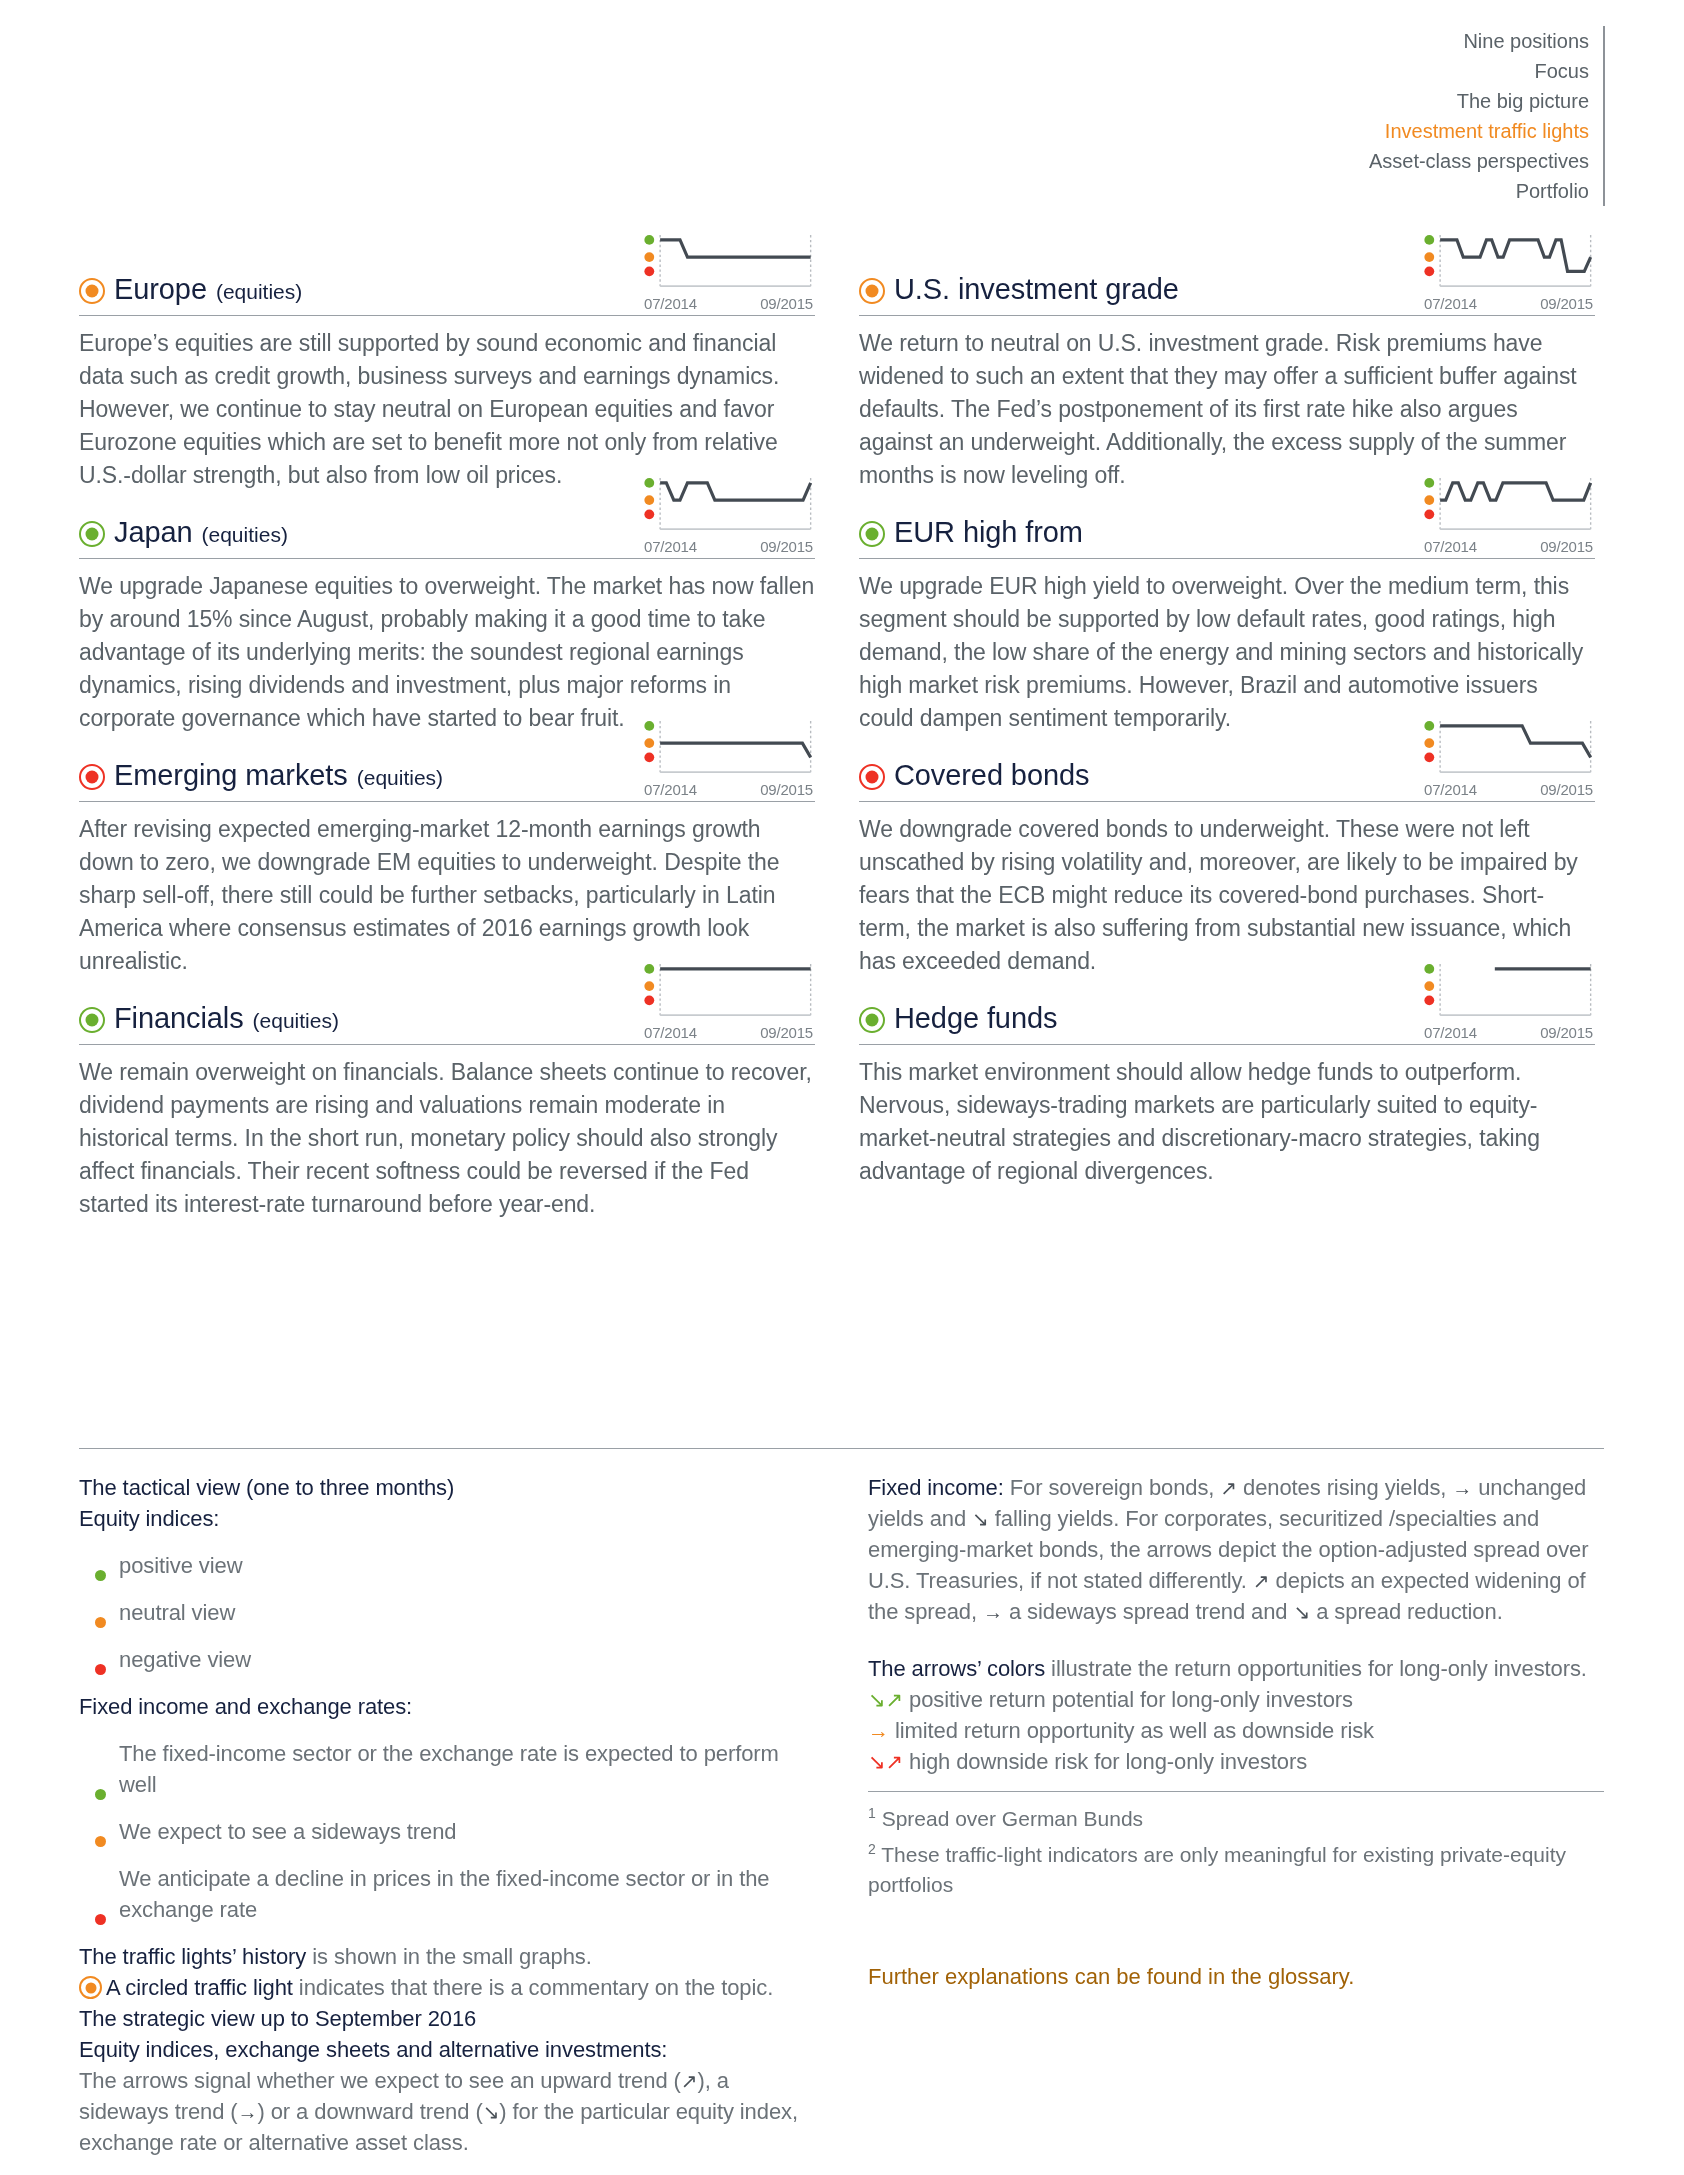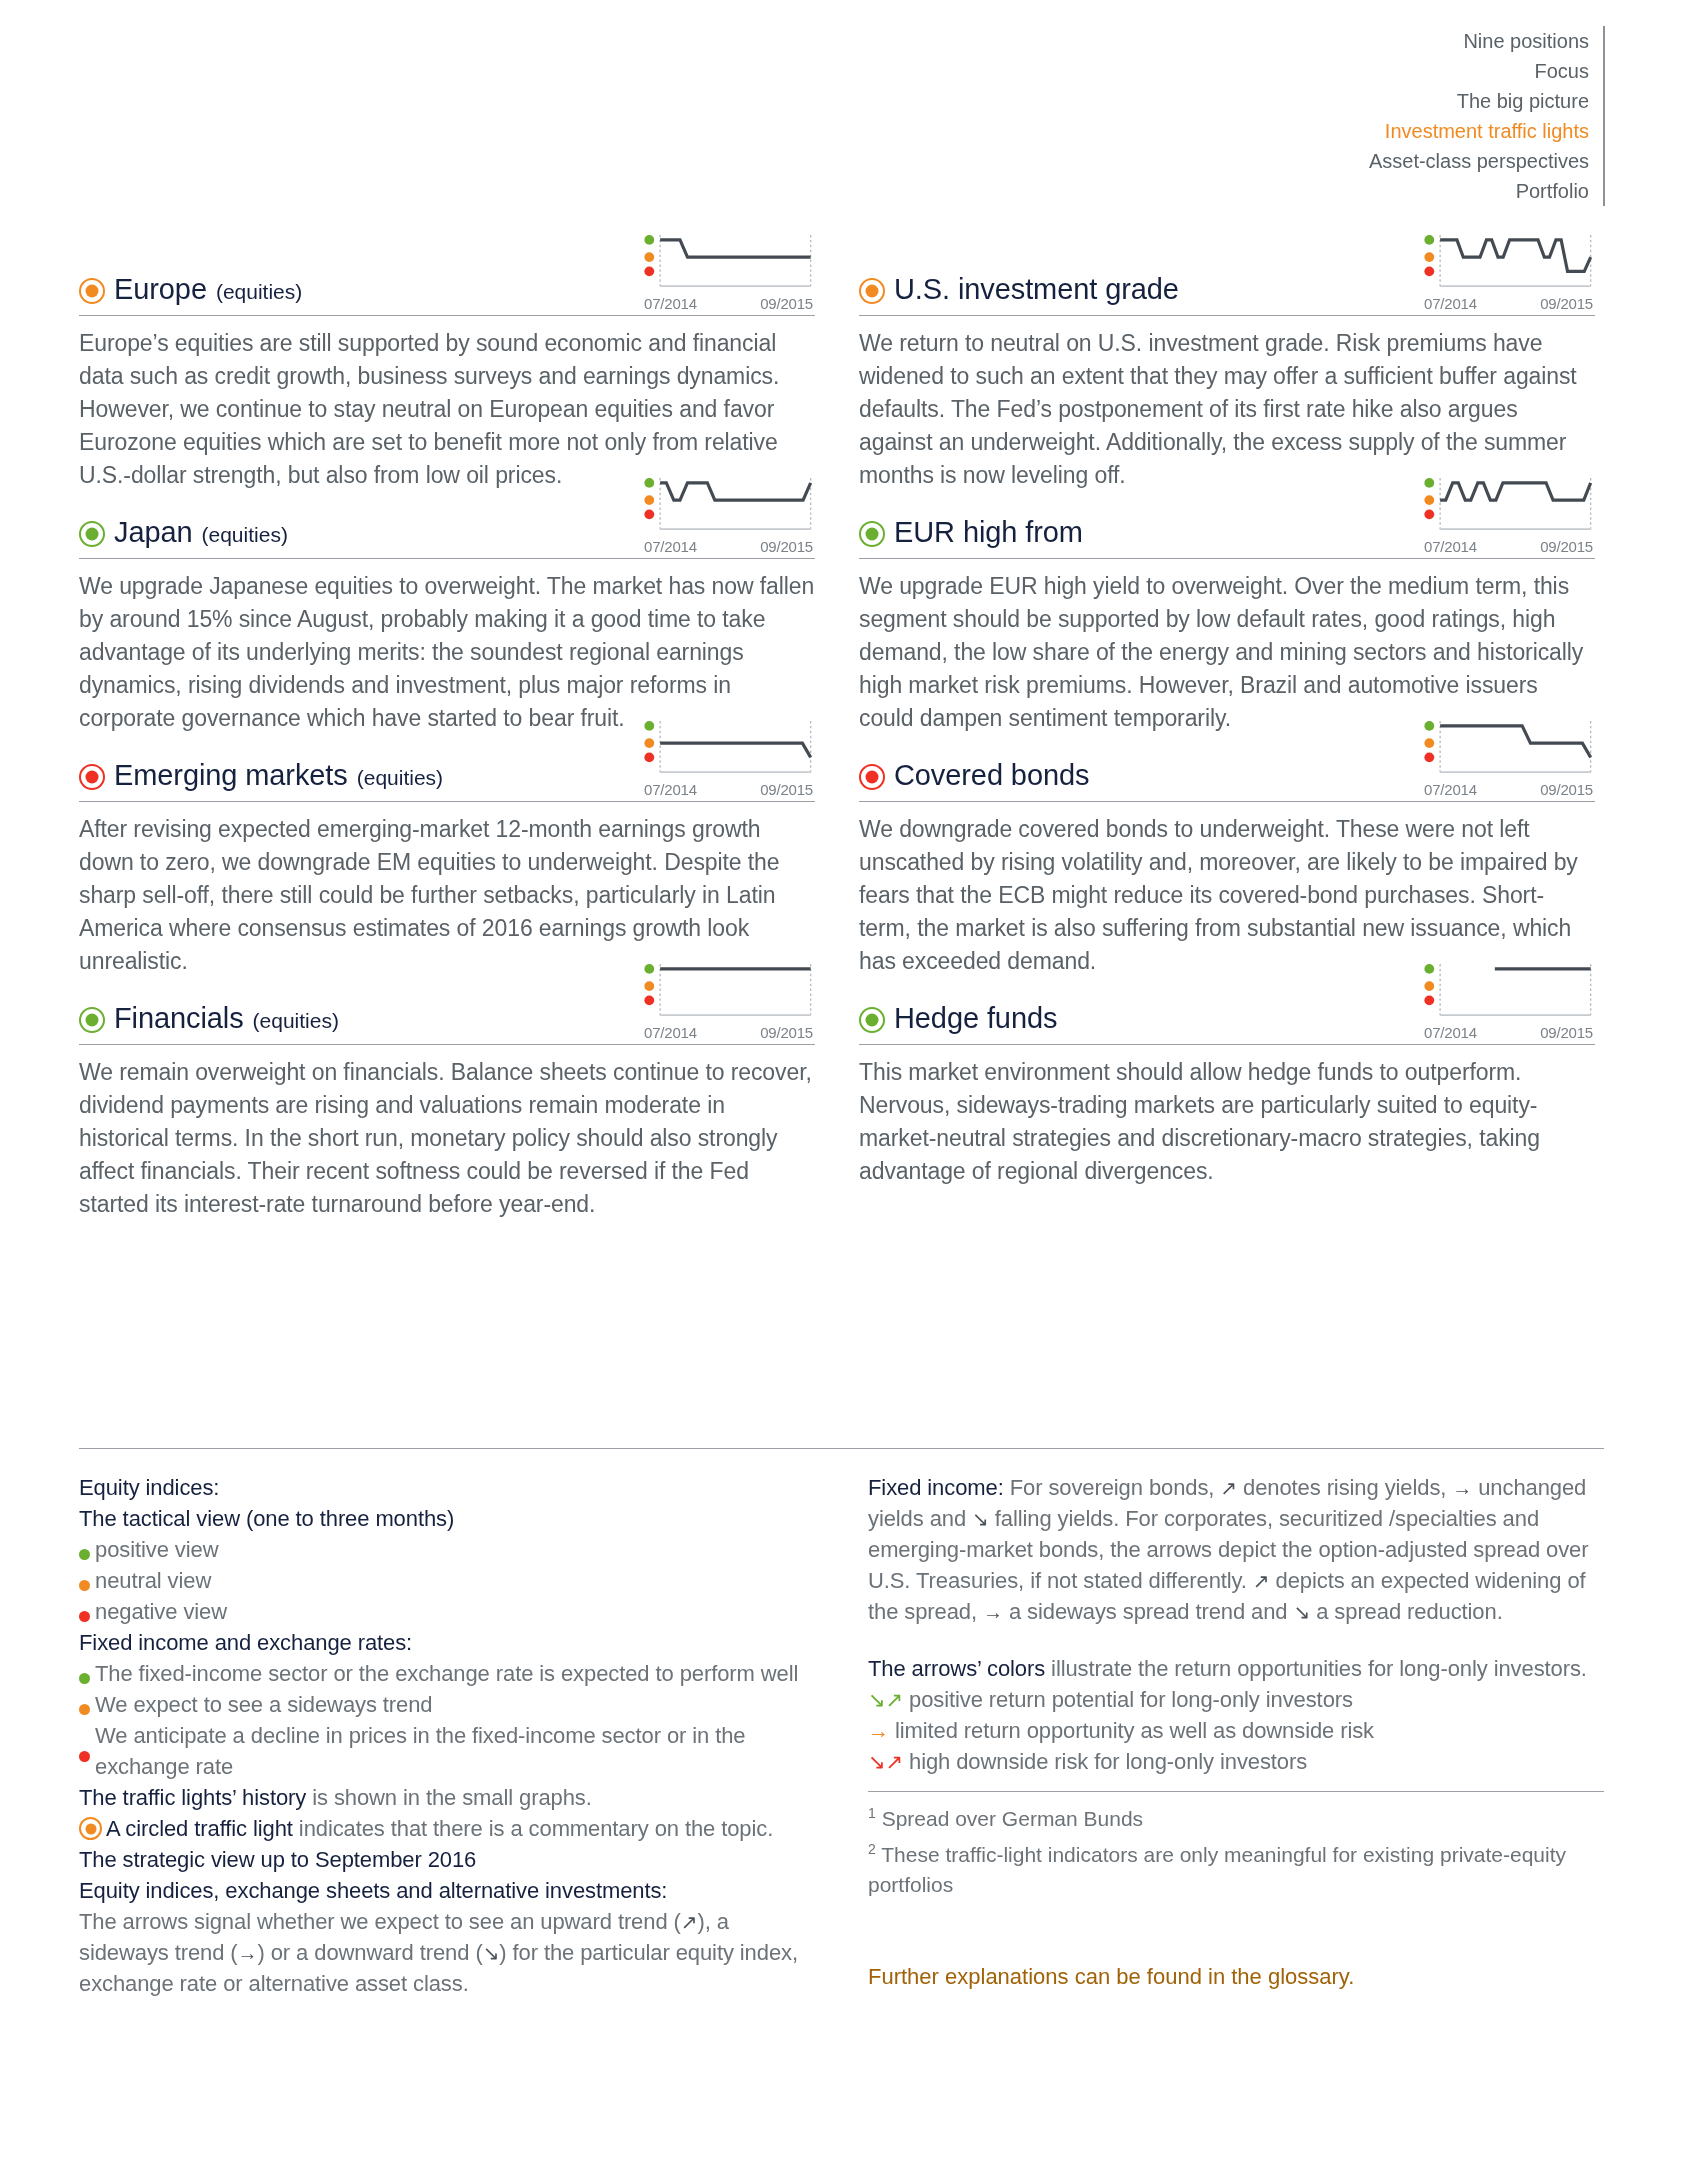--- a/index.html
+++ b/index.html
@@ -82,21 +82,21 @@
   .legend{
     position:absolute;left:79px;top:1472px;width:1525px;
     display:flex;gap:53px;
   }
   .legend-col{width:736px;}
   .lg{font-size:22px;line-height:31px;letter-spacing:-0.1px;}
   .lg-strong{color:#16213f;}
   .lg-gray{color:#6b7278;}
   .lg-line{margin:0;}
   .bullet-line{
-    display:flex;align-items:center;gap:5px;margin:0;
+    display:flex;align-items:flex-end;gap:13px;margin:16px;
   }
   .bullet{
     flex:none;width:11px;height:11px;border-radius:50%;
     margin-top:10px;
   }
   .b-green{background:#6aaf2f;}
   .b-orange{background:#f18a21;}
   .b-red{background:#ee3124;}
   .bullet-text{flex:1;}
 
@@ -374,22 +374,22 @@
           <p class="body-text">This market environment should allow hedge funds to outperform. Nervous, sideways-trading markets are particularly suited to equity-market-neutral strategies and discretionary-macro strategies, taking advantage of regional divergences.</p>
         </div>
       </div>
   </div>
 
   <hr class="legend-divider">
 
   <div class="legend">
 
     <div class="legend-col">
+      <p class="lg lg-strong lg-line">The tactical view (one to three months)</p>
       <p class="lg lg-strong lg-line">Equity indices:</p>
-      <p class="lg lg-strong lg-line">The tactical view (one to three months)</p>
       <div id="equity-items">
           <p class="bullet-line lg">
             <span class="bullet b-green"></span>
             <span class="bullet-text lg-gray">positive view</span>
           </p>
           <p class="bullet-line lg">
             <span class="bullet b-orange"></span>
             <span class="bullet-text lg-gray">neutral view</span>
           </p>
           <p class="bullet-line lg">

